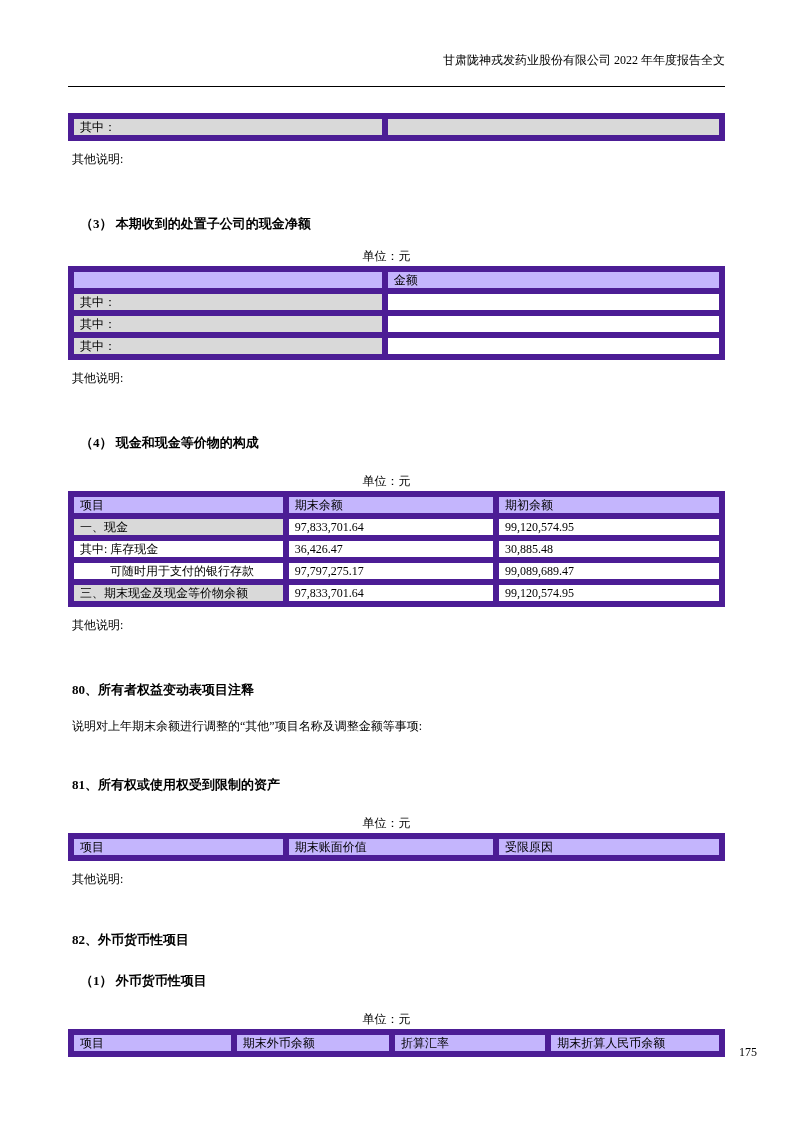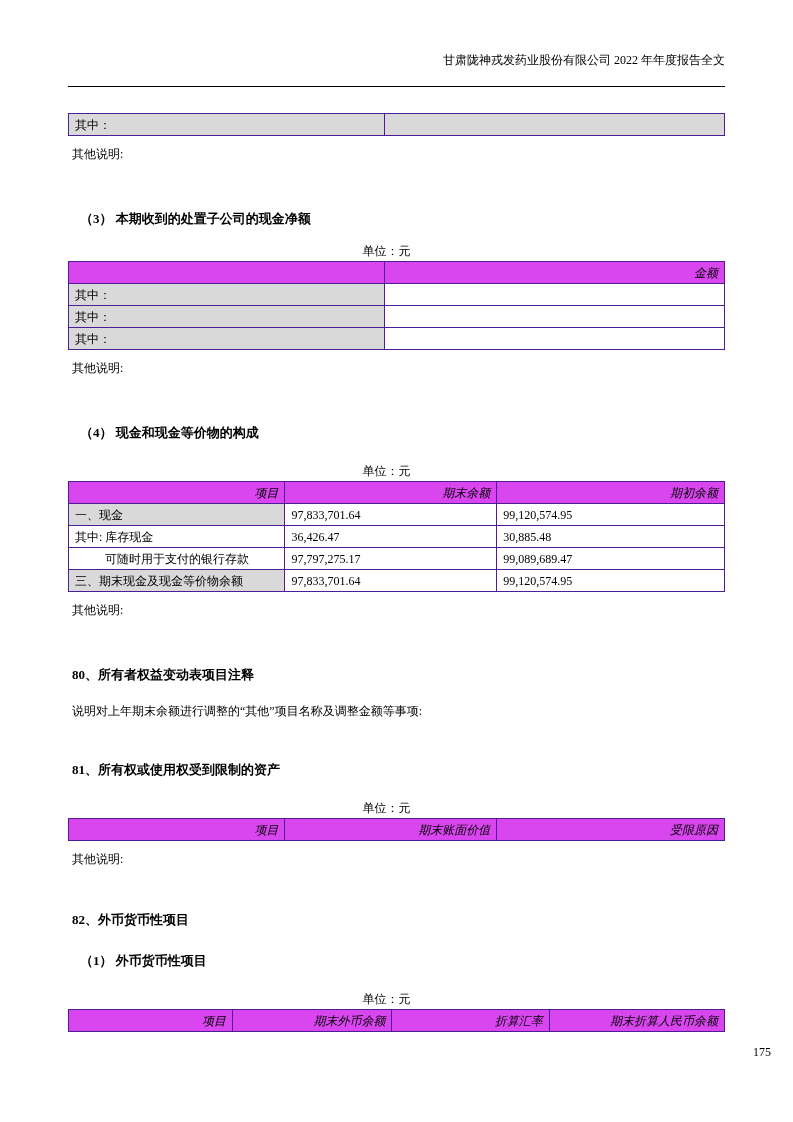--- a/index.html
+++ b/index.html
@@ -19,51 +19,51 @@
     line-height:16px;
     padding-bottom:18px;
     border-bottom:1.5px solid #000;
   }
   table{
     width:100%;
     border-collapse:collapse;
     table-layout:fixed;
   }
   td{
-    border:1px solid #4c1d95;
+    border:6px solid #4c1d95;
     height:22px;
     padding:0 6px;
     font-size:12px;
     line-height:14px;
     overflow:hidden;
     white-space:nowrap;
     box-sizing:border-box;
   }
   .shaded{background:#d9d9d9;}
-  .hdr{background:#d946ef;text-align:right;font-style:italic;}
+  .hdr{background:#c4b5fd;text-align:left;}
   .num{text-align:left;padding-right:8px;}
   .indent1{padding-left:36px;}
   .note{margin-top:10px;line-height:16px;padding-left:4px;}
   .heading{
     font-weight:bold;
     font-size:13px;
     line-height:17px;
   }
   .heading.paren{padding-left:12px;}
   .heading.numbered{padding-left:4px;}
   .unit{
     text-align:center;
     line-height:16px;
     padding-right:20px;
     margin-bottom:2px;
   }
   .body-text{line-height:16px;padding-left:4px;}
   .page-number{
     position:absolute;
-    right:22px;
+    right:36px;
     bottom:62px;
     font-size:12px;
   }
   .mt-frag{margin-top:26px;}
   .mt-sec3{margin-top:48px;}
   .mt-unit3{margin-top:16px;}
   .mt-sec4{margin-top:48px;}
   .mt-unit4{margin-top:22px;}
   .mt-sec80{margin-top:48px;}
   .mt-body80{margin-top:20px;}

